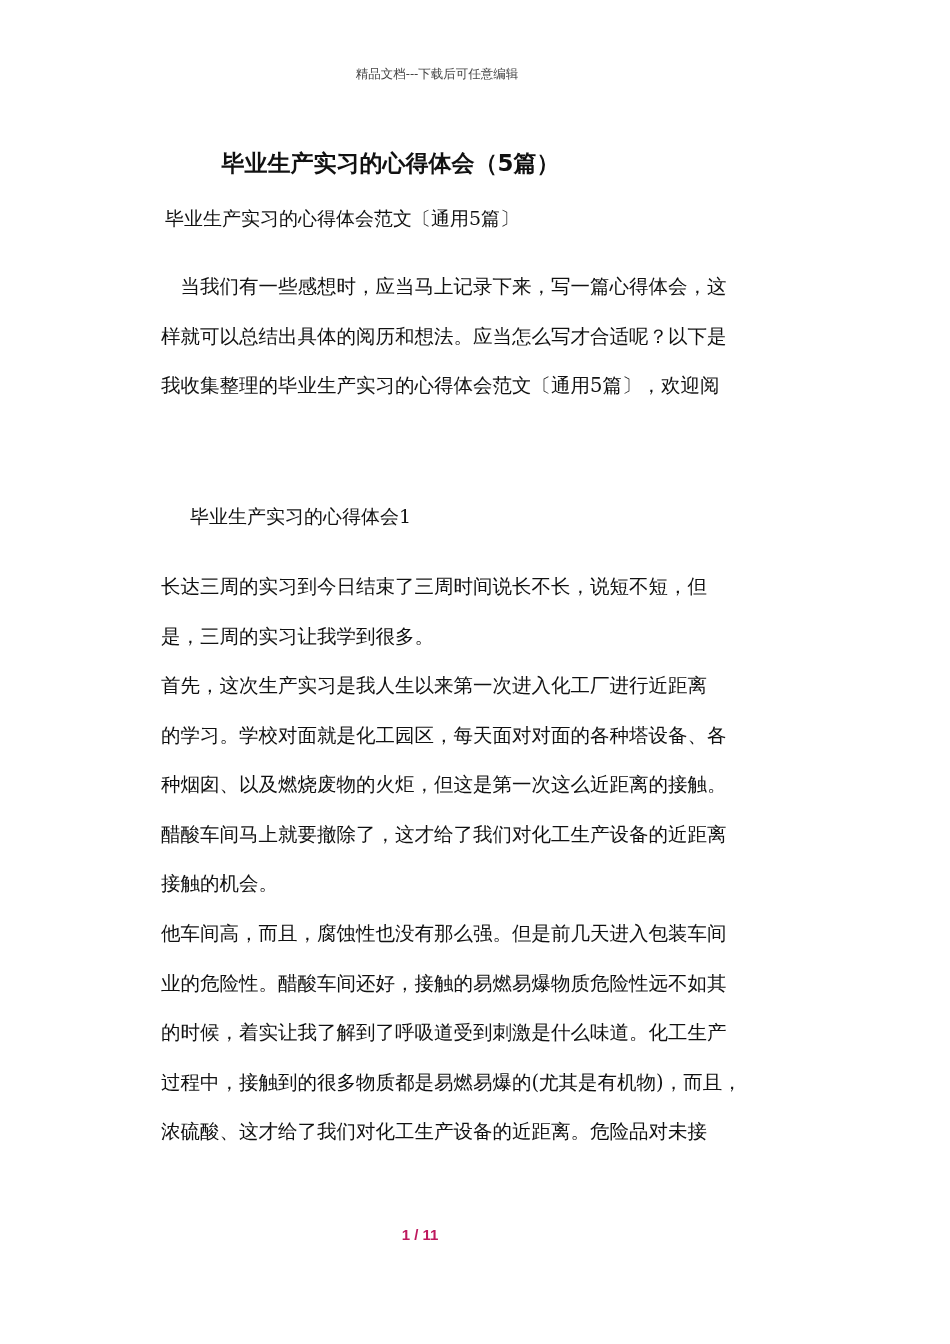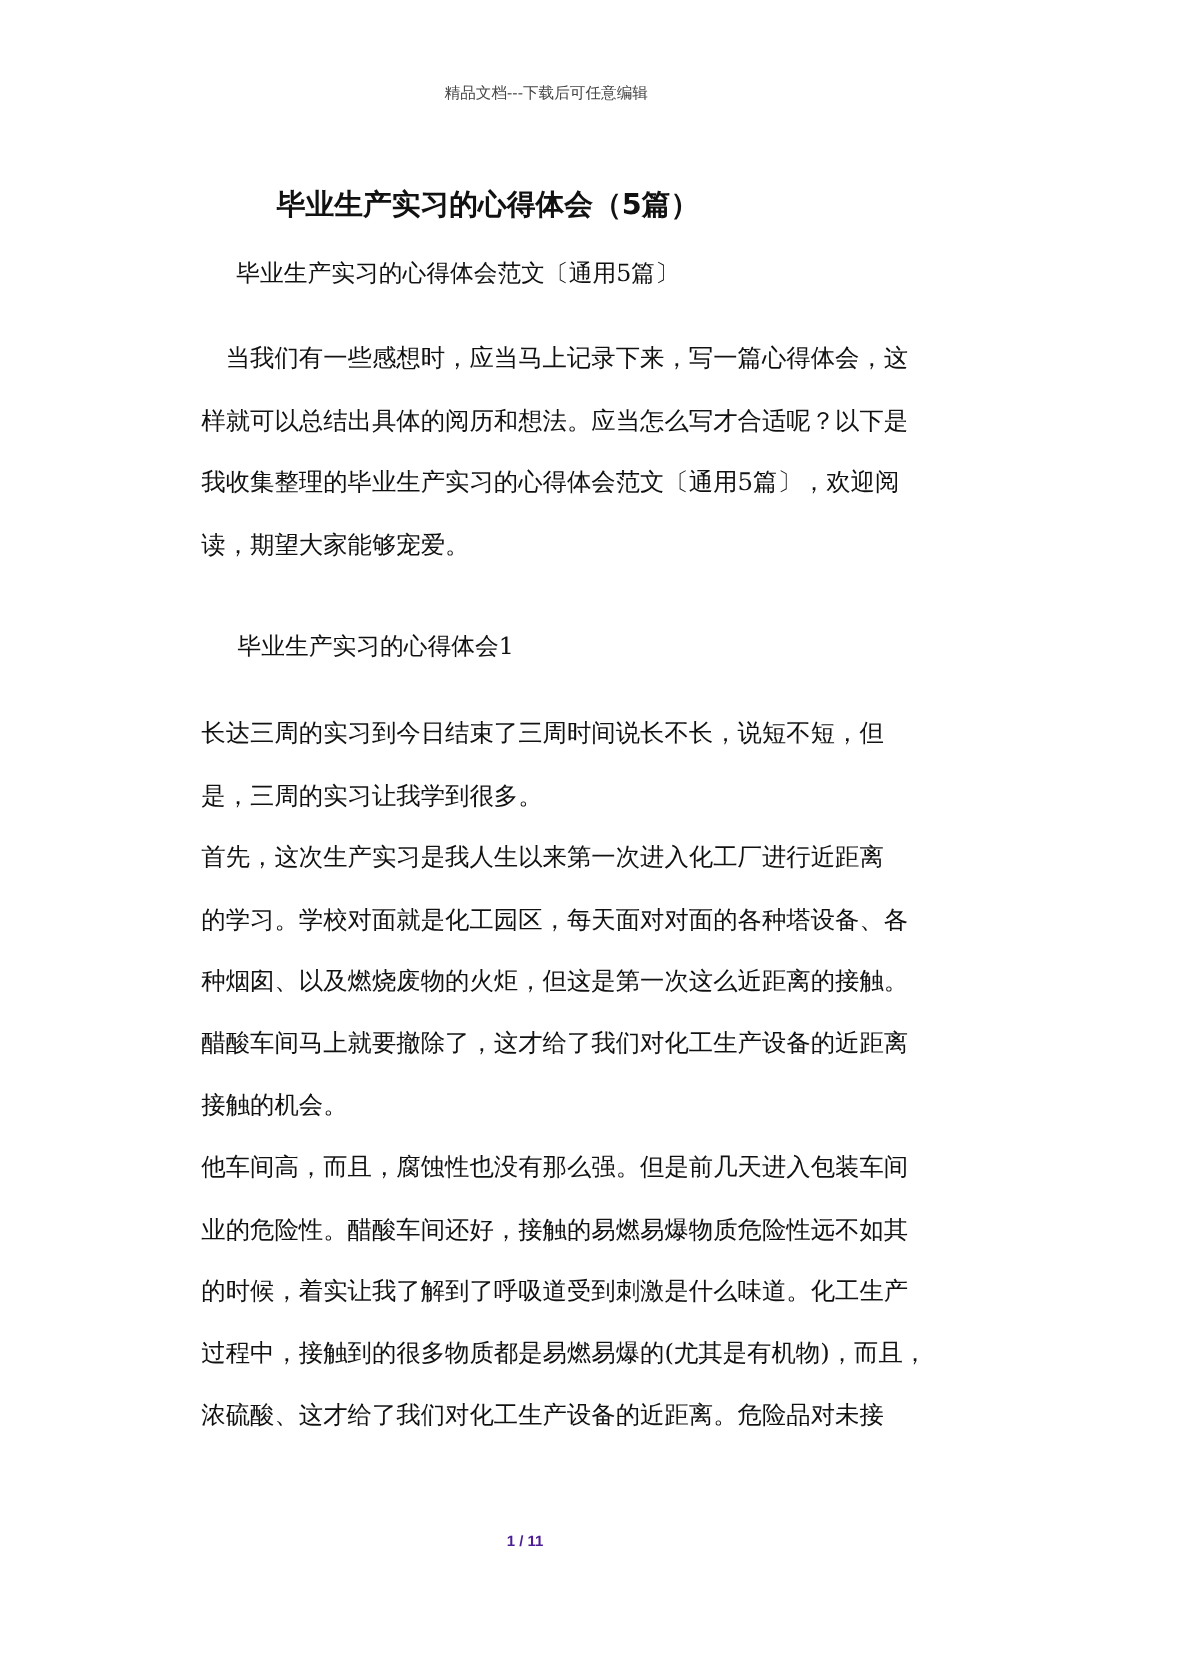--- a/index.html
+++ b/index.html
@@ -2,42 +2,41 @@
 <html><head>
 <meta charset="utf-8">
 <style>
   html, body { margin:0; padding:0; background:#ffffff; }
   body { width:950px; height:1344px; position:relative; overflow:hidden;
          font-family:"DejaVu Serif", "Liberation Serif", serif; color:#111; }
   .header { position:absolute; top:66px; left:0; width:874px; text-align:center;
             font-size:12.5px; color:#444; }
   .title { position:absolute; top:148px; left:0; width:781px; text-align:center;
            font-size:23px; font-weight:bold; font-family:"DejaVu Sans", "Liberation Sans", sans-serif; color:#111; }
-  .subtitle { position:absolute; top:206px; left:165px; font-size:19px; color:#111;margin-left:24px; }
+  .subtitle { position:absolute; top:206px; left:165px; font-size:19px; color:#111; }
   .para { position:absolute; left:145px; width:660px; font-size:19.5px; line-height:49.5px;
           text-align:justify; color:#111; margin:16px; }
   .para .line { display:block; white-space:nowrap; height:49.5px; }
   .section-heading { position:absolute; top:504px; left:190px; font-size:19px; color:#111; }
   .footer { position:absolute; top:1226px; left:0; width:840px; text-align:center;
-            font-size:12px; font-weight:bold; font-family:"Liberation Sans", sans-serif; color:#4c1d95; }
+            font-size:15px; font-weight:bold; font-family:"Liberation Sans", sans-serif; color:#be185d; }
 </style>
 </head>
 <body>
 
 <div class="header">精品文档---下载后可任意编辑</div>
 
 <div class="title">毕业生产实习的心得体会（5篇）</div>
 
 <div class="subtitle">毕业生产实习的心得体会范文〔通用5篇〕</div>
 
 <div class="para" style="top:246px;">
   <span class="line">　当我们有一些感想时，应当马上记录下来，写一篇心得体会，这</span>
   <span class="line">样就可以总结出具体的阅历和想法。应当怎么写才合适呢？以下是</span>
   <span class="line">我收集整理的毕业生产实习的心得体会范文〔通用5篇〕，欢迎阅</span>
-  <span class="line">读，期望大家能够宠爱。</span>
 </div>
 
 <div class="section-heading">毕业生产实习的心得体会1</div>
 
 <div class="para" style="top:546px;">
   <span class="line"> 长达三周的实习到今日结束了三周时间说长不长，说短不短，但</span>
   <span class="line">是，三周的实习让我学到很多。</span>
 </div>
 
 <div class="para" style="top:645px;">

